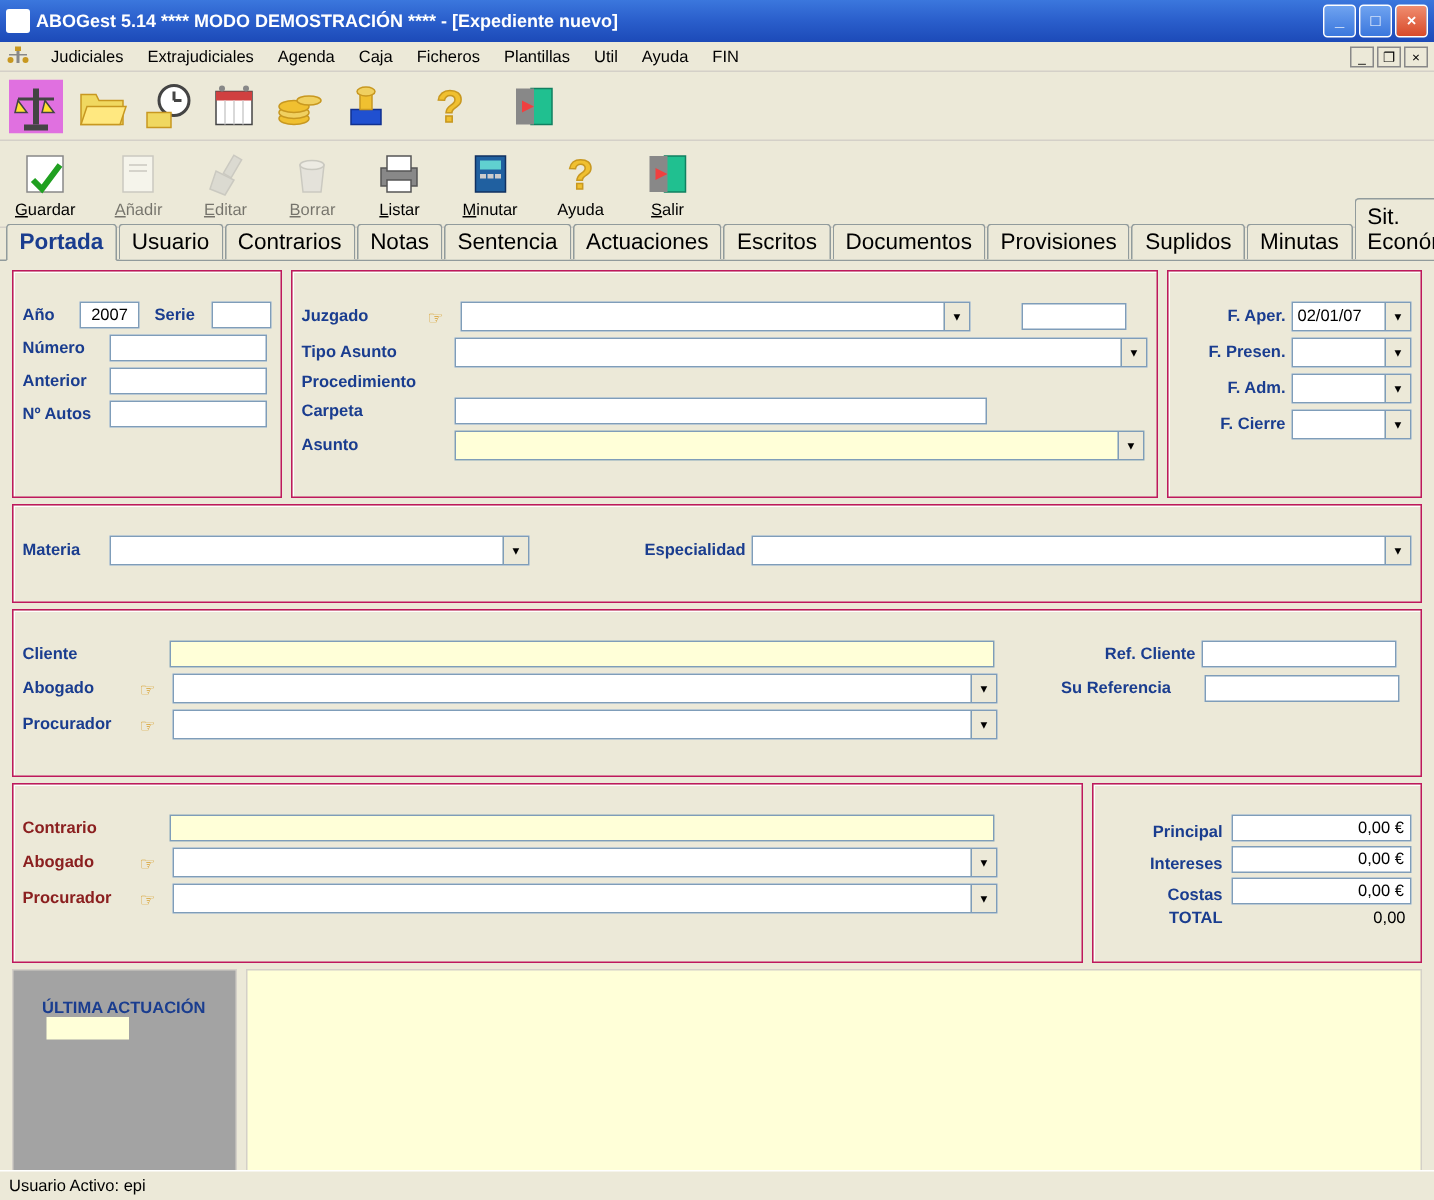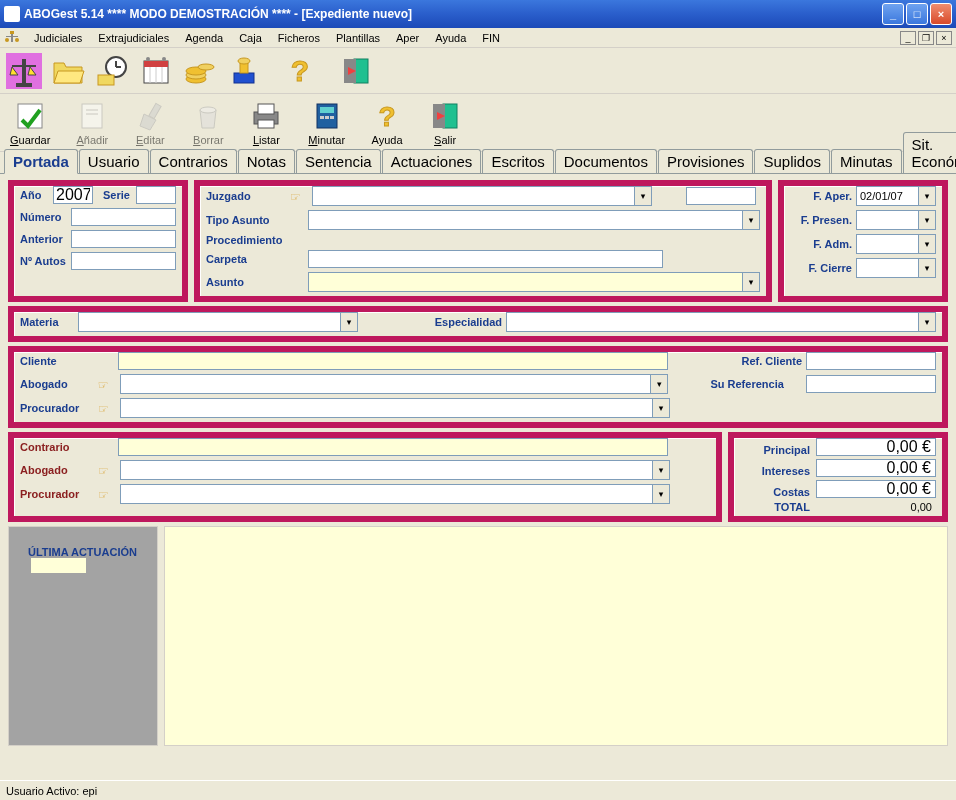--- a/index.html
+++ b/index.html
@@ -27,26 +27,26 @@
 .tb2-btn.disabled { opacity: 0.5; cursor: default; }
 .tb2-icon { width: 32px; height: 32px; display: flex; align-items: center; justify-content: center; }
 .tb2-label { margin-top: 2px; font-size: 11px; }
 .tb2-label u { text-decoration: underline; }
 
 .tabbar { height: 22px; background: #ece9d8; display: flex; align-items: flex-end; padding: 0 4px; border-bottom: 1px solid #919b9c; }
 .tab { padding: 3px 8px; border: 1px solid #919b9c; border-bottom: none; background: #ece9d8; margin-right: 1px; cursor: pointer; font-size: 15px; border-radius: 3px 3px 0 0; }
 .tab.active { background: #ece9d8; position: relative; top: 1px; border-bottom: 1px solid #ece9d8; color: #1a3d8f; font-weight: bold; }
 
 .content { padding: 6px 8px; background: #ece9d8; }
-.panel { background: #ece9d8; border: 6px solid #be185d; padding: 0 6px; margin-bottom: 4px; box-shadow: inset 1px 1px 0 #fff; }
+.panel { background: #ece9d8; border: 1px solid #be185d; padding: 20px 6px; margin-bottom: 4px; box-shadow: inset 1px 1px 0 #fff; }
 
 .row { display: flex; align-items: center; gap: 4px; margin-bottom: 4px; }
 .lbl { color: #1a3d8f; font-weight: bold; font-size: 11px; }
 .lbl.red { color: #8b2020; }
-.field { background: #fff; border: 1px solid #7f9db9; height: 18px; padding: 1px 2px; font-size: 16px; }
+.field { background: #fff; border: 1px solid #7f9db9; height: 18px; padding: 1px 2px; font-size: 11px; }
 .field.yellow { background: #ffffd8; }
 .dropdown { background: #fff; border: 1px solid #7f9db9; height: 20px; display: flex; align-items: center; position: relative; }
 .dropdown::after { content: "▾"; position: absolute; right: 0; top: 0; width: 16px; height: 100%; background: #ece9d8; border-left: 1px solid #7f9db9; display: flex; align-items: center; justify-content: center; font-size: 9px; }
 .dropdown.yellow { background: #ffffd8; }
 
 .pointing { display: inline-block; width: 18px; height: 12px; font-size: 12px; color: #d8a030;}
 
 .top-grid { display: flex; gap: 6px; }
 .col1 { width: 180px; }
 .col2 { flex: 1; }
@@ -86,21 +86,21 @@
         <circle cx="3" cy="10" r="2" fill="#c89820"></circle>
         <circle cx="13" cy="10" r="2" fill="#c89820"></circle>
       </svg>
   </span>
   <span class="menu-item">Judiciales</span>
   <span class="menu-item">Extrajudiciales</span>
   <span class="menu-item">Agenda</span>
   <span class="menu-item">Caja</span>
   <span class="menu-item">Ficheros</span>
   <span class="menu-item">Plantillas</span>
-  <span class="menu-item">Aper</span>
+  <span class="menu-item">Util</span>
   <span class="menu-item">Ayuda</span>
   <span class="menu-item">FIN</span>
   <div class="mdi-controls">
     <div class="mdi-btn">_</div>
     <div class="mdi-btn">❐</div>
     <div class="mdi-btn">×</div>
   </div>
 </div>
 
 <div class="toolbar1">

